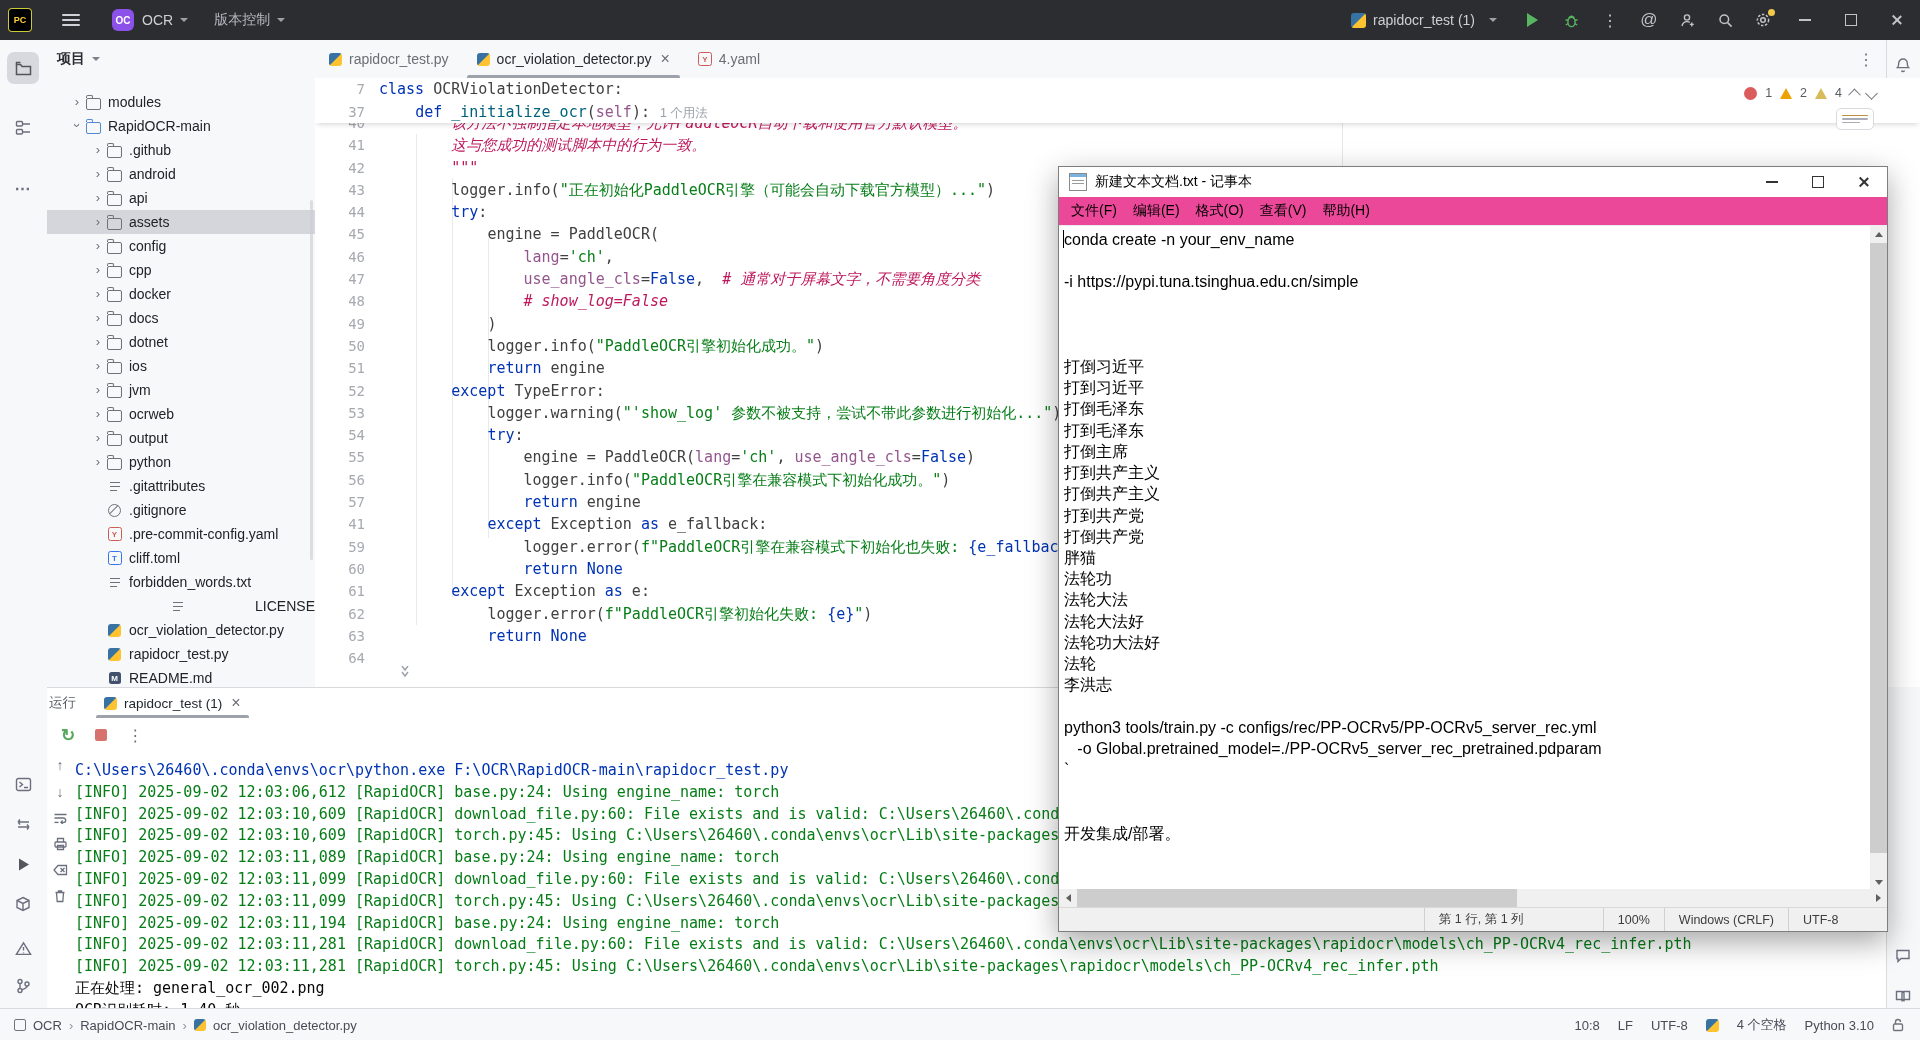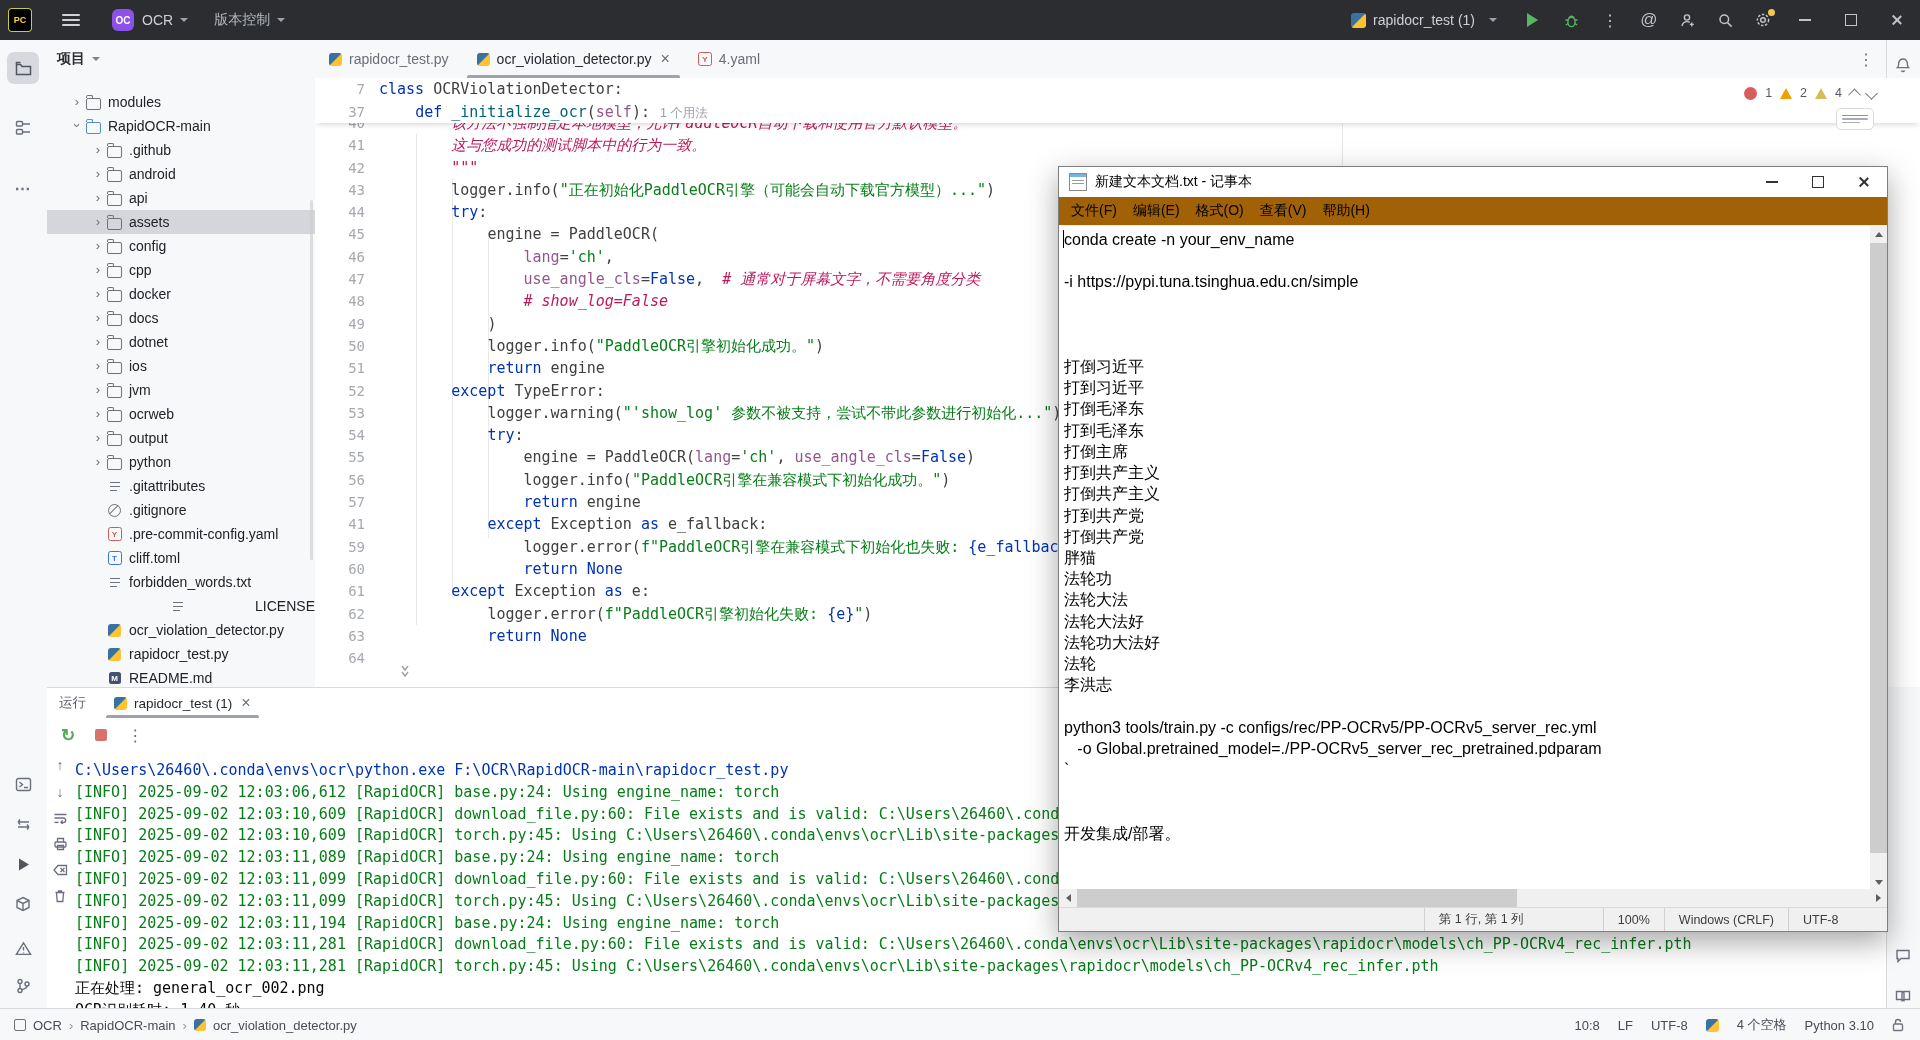--- a/index.html
+++ b/index.html
@@ -112,21 +112,21 @@
   .chev.dn{transform:rotate(45deg);}
   .hector{position:absolute;right:46px;top:30px;width:26px;height:20px;border:1px solid #d9dbe0;border-radius:5px;
     background:#fff;display:flex;flex-direction:column;justify-content:center;gap:2px;padding:0 5px;z-index:4;}
   .hector i{height:1.6px;background:#b98f3e;border-radius:1px;}
   .hector i:nth-child(2){background:#a9adb5;}
   .hector i:nth-child(3){background:#a9adb5;width:70%;}
   .foldmark{position:absolute;left:83px;top:588px;color:#9aa0a8;font-size:11px;letter-spacing:-1px;z-index:2;}
   
   .runpanel{position:absolute;left:47px;top:687px;width:1839px;height:321px;background:#fff;border-top:1px solid #d8dade;}
   .runhead{height:30px;display:flex;align-items:center;font-size:13.5px;color:#575c64;}
-  .runlabel{margin:0 18px 0 12px;}
+  .runlabel{margin:0 18px 0 2px;}
   .rtab{display:flex;align-items:center;gap:7px;color:#24282e;position:relative;height:100%;padding:0 10px;}
   .rtab::after{content:"";position:absolute;left:2px;right:2px;bottom:0;height:3px;background:#9ea2aa;border-radius:2px 2px 0 0;}
   .runtools{height:34px;display:flex;align-items:center;gap:20px;padding-left:14px;border-bottom:none;}
   .rerun{color:#57a75c;font-size:17px;font-weight:bold;}
   .stopsq{width:12px;height:12px;background:#cf5b56;border-radius:2px;opacity:.85;}
   .runbody{position:relative;height:257px;display:flex;}
   .runstrip{width:26px;flex:none;display:flex;flex-direction:column;align-items:center;gap:13px;padding-top:6px;color:#6c707e;}
   .runstrip .gly{font-size:14px;line-height:14px;}
   .consolebox{flex:1;padding:8px 12px 0 2px;font-family:"DejaVu Sans Mono",monospace;font-size:15px;overflow:hidden;}
   .con{height:21.8px;line-height:21.8px;white-space:pre;}
@@ -143,21 +143,21 @@
     border:1px solid #7e7e7e;box-shadow:0 10px 28px rgba(0,0,0,.35);z-index:10;display:flex;flex-direction:column;}
   .np-title{height:30px;display:flex;align-items:center;font-size:14px;color:#000;background:#fff;}
   .np-doc{width:16px;height:16px;margin:0 8px 0 10px;position:relative;background:#fff;border:1px solid #8a8a8a;}
   .np-doc::before{content:"";position:absolute;left:0;right:0;top:0;height:3px;background:#7ab3e0;}
   .np-doc::after{content:"";position:absolute;left:2px;right:2px;top:6px;height:6px;
     background:linear-gradient(#9a9a9a 0 0) 0 0/100% 1px no-repeat,linear-gradient(#9a9a9a 0 0) 0 3px/100% 1px no-repeat,linear-gradient(#9a9a9a 0 0) 0 6px/70% 1px no-repeat;}
   .np-btn{width:46px;height:30px;display:flex;align-items:center;justify-content:center;}
   .np-btn .minbar{background:#333;}
   .np-btn .maxbox{border-color:#333;}
   .np-btn .xicon::before,.np-btn .xicon::after{background:#333;}
-  .np-menu{height:28px;display:flex;align-items:center;font-size:14px;color:#000;padding-left:4px;background:#a16207;border-bottom:1px solid #ececec;}
+  .np-menu{height:28px;display:flex;align-items:center;font-size:14px;color:#000;padding-left:4px;background:#ec4899;border-bottom:1px solid #ececec;}
   .np-menu span{padding:0 8px;}
   .np-body{position:relative;height:665px;overflow:hidden;background:#fff;}
   .np-text{position:absolute;left:5px;top:3px;right:22px;font-size:16px;color:#000;}
   .nline{min-height:21.2px;line-height:21.2px;white-space:pre;}
   .np-caret{position:absolute;left:4px;top:4px;width:1.3px;height:18px;background:#000;}
   .np-vscroll{position:absolute;right:0;top:0;width:17px;height:665px;background:#f0f0f0;}
   .np-vthumb{position:absolute;left:0;top:17px;width:17px;height:610px;background:#cdcdcd;}
   .np-arrow{position:absolute;left:0;width:17px;height:17px;display:flex;align-items:center;justify-content:center;}
   .tri{width:0;height:0;border-left:4px solid transparent;border-right:4px solid transparent;}
   .tri.up{border-bottom:5px solid #5f5f5f;}

